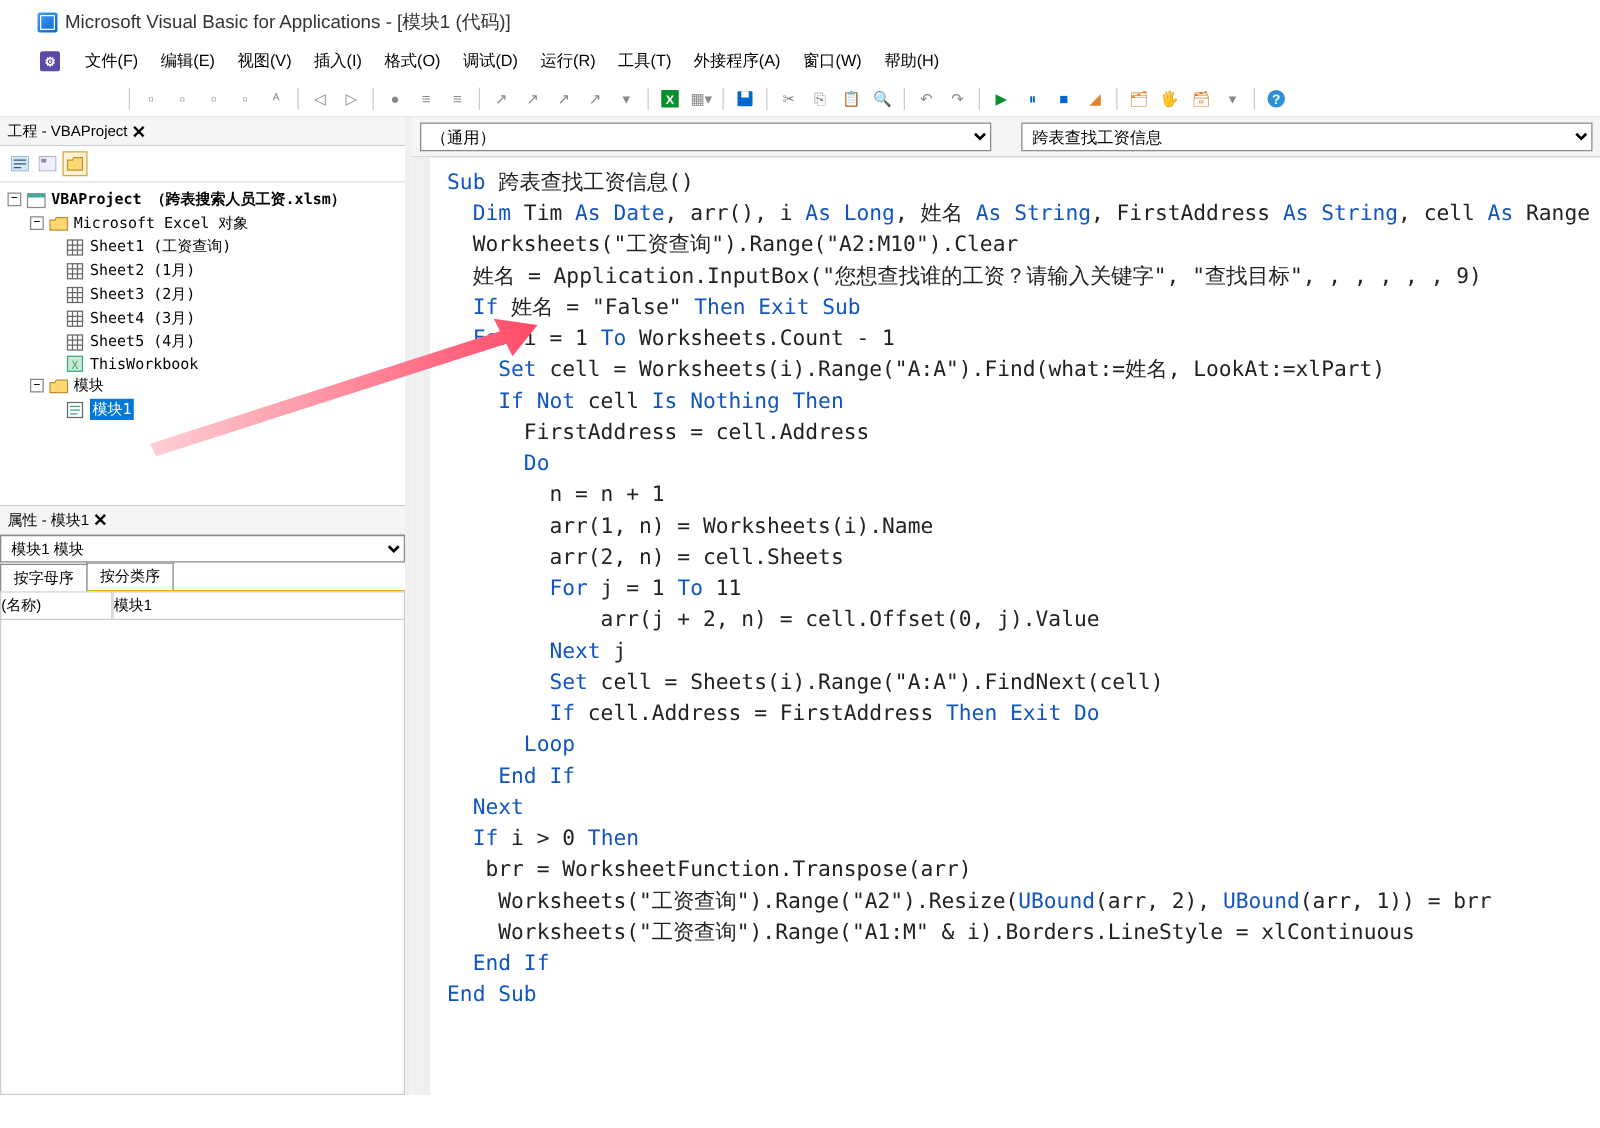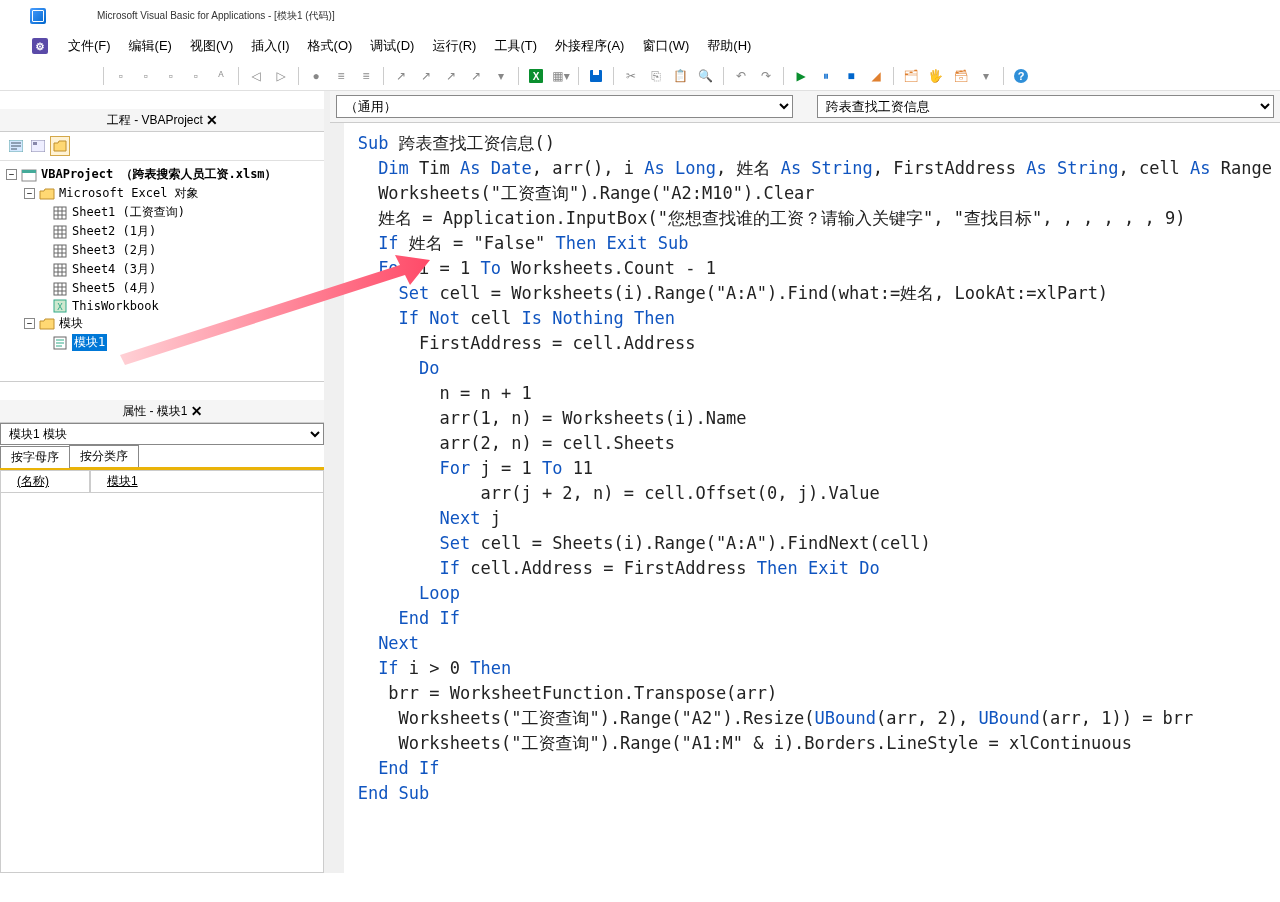--- a/index.html
+++ b/index.html
@@ -1,53 +1,53 @@
 <!DOCTYPE html>
 <html><head>
 <meta charset="utf-8">
 <style>
 * { box-sizing: border-box; margin: 0; padding: 0; }
 body { font-family: "Microsoft YaHei", "Segoe UI", Tahoma, sans-serif; font-size: 12px; background: #fff; overflow: hidden; }
 .window { width: 1280px; height: 902px; background: #fff; position: relative; border-radius: 12px; overflow: hidden; }
-.titlebar { display: flex; align-items: center; padding: 8px 9px 6px 30px; background: #fff; font-size: 10px; color: #333; gap: 45px; }
+.titlebar { display: flex; align-items: center; padding: 8px 9px 6px 30px; background: #fff; font-size: 15px; color: #333; }
 .titlebar .app-icon { width: 16px; height: 16px; margin-right: 6px; background: linear-gradient(135deg, #4a9eff, #0066cc); border-radius: 2px; position: relative; }
 .titlebar .app-icon::before { content: ""; position: absolute; top: 2px; left: 2px; right: 2px; bottom: 2px; border: 1px solid #fff; border-radius: 1px; }
 .menubar { display: flex; align-items: center; padding: 4px 8px 4px 30px; background: #fff; gap: 2px; }
 .menubar .vb-icon { width: 20px; height: 20px; margin-right: 8px; }
 .menubar .vb-icon svg { width: 20px; height: 20px; }
 .menu-item { padding: 3px 8px; font-size: 13px; cursor: pointer; }
 .toolbar { display: flex; align-items: center; padding: 3px 8px 3px 100px; background: #fff; gap: 3px; border-bottom: 1px solid #e0e0e0; }
 .tool-btn { width: 22px; height: 22px; display: flex; align-items: center; justify-content: center; cursor: pointer; color: #888; }
 .tool-btn.green { color: #0a8f2f; }
 .tool-btn.blue { color: #0066cc; }
 .tool-btn.orange { color: #e08030; }
 .tool-sep { width: 1px; height: 18px; background: #ccc; margin: 0 3px; }
 .main-area { display: flex; height: calc(100% - 120px); }
 .left-panel { width: 410px; display: flex; flex-direction: column; border-right: 6px solid #f0f0f0; }
-.panel-header { display: flex; align-items: center; justify-content: center; background: #f5f5f5; border-bottom: 1px solid #ccc; padding: 2px 2px 2px 6px; font-size: 12px; margin-top: 18px; }
+.panel-header { display: flex; align-items: center; justify-content: flex-start; background: #f5f5f5; border-bottom: 1px solid #ccc; padding: 2px 2px 2px 6px; font-size: 12px; }
 .panel-header .close-x { width: 18px; height: 18px; display: flex; align-items: center; justify-content: center; cursor: pointer; font-weight: bold; font-size: 14px; }
 .project-toolbar { display: flex; align-items: center; gap: 2px; padding: 4px 6px; background: #fff; border-bottom: 1px solid #e0e0e0; }
 .pt-btn { width: 20px; height: 20px; display: flex; align-items: center; justify-content: center; cursor: pointer; border: 1px solid transparent; }
 .pt-btn.folder { background: #fff3d6; border: 1px solid #d4a84a; }
 .tree { padding: 4px 6px; font-size: 12px; flex: 1; overflow: auto; font-family: SimSun, monospace; }
 .tree-item { display: flex; align-items: center; padding: 1px 0; gap: 4px; white-space: nowrap; }
 .tree-toggle { width: 11px; height: 11px; border: 1px solid #888; display: flex; align-items: center; justify-content: center; font-size: 9px; line-height: 1; cursor: pointer; background: #fff; }
 .tree-indent { display: inline-block; }
 .tree-icon { width: 16px; height: 14px; display: inline-flex; align-items: center; justify-content: center; }
 .tree-label { cursor: pointer; }
 .tree-label.bold { font-weight: bold; }
 .tree-label.selected { background: #0078d7; color: #fff; padding: 0 2px; }
 .folder-icon svg, .sheet-icon svg, .module-icon svg, .vba-icon svg, .wb-icon svg { width: 16px; height: 14px; }
 .props-panel { border-top: 1px solid #ccc; }
 .props-combo { width: 100%; padding: 2px 4px; border: 1px solid #888; font-size: 12px; background: #fff; }
-.props-tabs { display: flex; border-bottom: 3px solid #eab308; font-size: 12px; }
+.props-tabs { display: flex; border-bottom: 1px solid #eab308; font-size: 12px; }
 .props-tab { padding: 2px 10px; border: 1px solid #888; border-bottom: none; background: #fff; cursor: pointer; margin-right: -1px; }
 .props-tab.active { background: #fff; position: relative; top: 1px; }
 .props-grid { display: grid; grid-template-columns: 90px 1fr; font-size: 12px; }
-.props-cell { border: 1px solid #ccc; padding: 2px 16px; background: #fff; text-decoration: underline; }
+.props-cell { border: 1px solid #ccc; padding: 2px 0; background: #fff; }
 .right-panel { flex: 1; display: flex; flex-direction: column; position: relative; }
 .code-dropdowns { display: flex; gap: 24px; padding: 4px 6px; background: #f5f5f5; border-bottom: 1px solid #ccc; }
 .code-dd { flex: 1; padding: 2px 4px; border: 1px solid #888; background: #fff; font-size: 13px; }
 .code-area { flex: 1; overflow: auto; background: #fff; padding: 8px 8px 8px 14px; border-left: 14px solid #f0f0f0; position: relative; }
 .code-line { font-family: "Microsoft YaHei", Consolas, monospace; font-size: 17px; line-height: 25px; white-space: pre; color: #222; }
 .kw { color: #1055c0; }
 .arrow-annotation { position: absolute; pointer-events: none; }
 </style>
 </head>
 <body>

